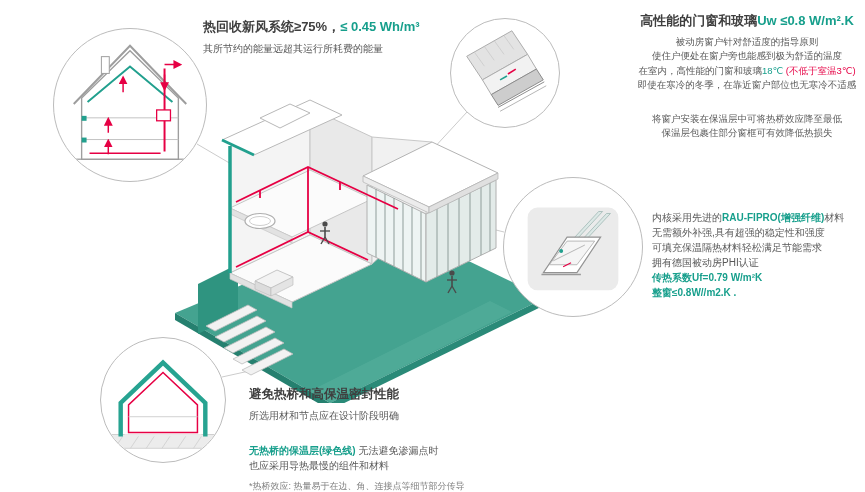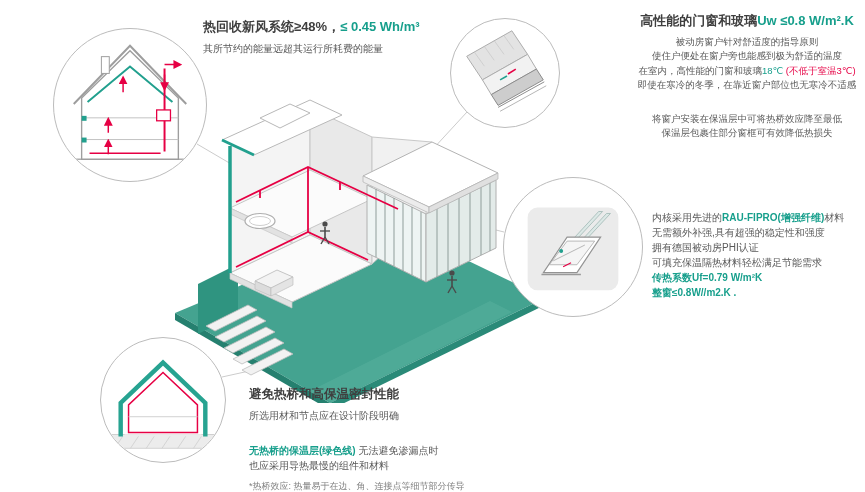--- a/index.html
+++ b/index.html
@@ -200,21 +200,21 @@
       </g>
       <polygon points="24,64 63,27 102,64 102,98 24,98" fill="#ffffff"></polygon>
       <path d="M20,100 L20,66 L63,25 L106,66 L106,100" fill="none" stroke="#27a391" stroke-width="4.5"></path>
       <path d="M28,96 L28,68 L63,35 L98,68 L98,96 Z" fill="none" stroke="#e60044" stroke-width="1.5"></path>
       <line x1="28" y1="80" x2="98" y2="80" stroke="#d0d0d0"></line>
     </svg>
   </div>
 
   <div class="block" style="left:203px;top:18px;width:300px;">
     <div class="title">
-      <span>热回收新风系统≥48%，</span><span class="teal">≤ 0.45 Wh/m³</span>
+      <span>热回收新风系统≥75%，</span><span class="teal">≤ 0.45 Wh/m³</span>
     </div>
     <div class="body">
       <div>其所节约的能量远超其运行所耗费的能量</div>
     </div>
   </div>
 
   <div class="block" style="left:608px;top:12px;width:278px;text-align:center;">
     <div class="title">
       <span>高性能的门窗和玻璃</span><span class="teal">Uw ≤0.8 W/m².K</span>
     </div>
@@ -229,22 +229,22 @@
       <div>保温层包裹住部分窗框可有效降低热损失</div>
     </div>
   </div>
 
   <div class="block" style="left:652px;top:210px;width:212px;">
     <div class="body" style="font-size:10px;margin-top:0;">
       <div>
         <span>内核采用先进的</span><span class="tealb">RAU-FIPRO(增强纤维)</span><span>材料</span>
       </div>
       <div>无需额外补强,具有超强的稳定性和强度</div>
+      <div>可填充保温隔热材料轻松满足节能需求</div>
       <div>拥有德国被动房PHI认证</div>
-      <div>可填充保温隔热材料轻松满足节能需求</div>
       <div class="tealb">传热系数Uf=0.79 W/m²K</div>
       <div class="tealb">整窗≤0.8W//m2.K .</div>
     </div>
   </div>
 
   <div class="block" style="left:249px;top:386px;width:330px;">
     <div class="title" style="font-size:12.5px;">避免热桥和高保温密封性能</div>
     <div class="body">
       <div>所选用材和节点应在设计阶段明确</div>
       <div class="mt">

